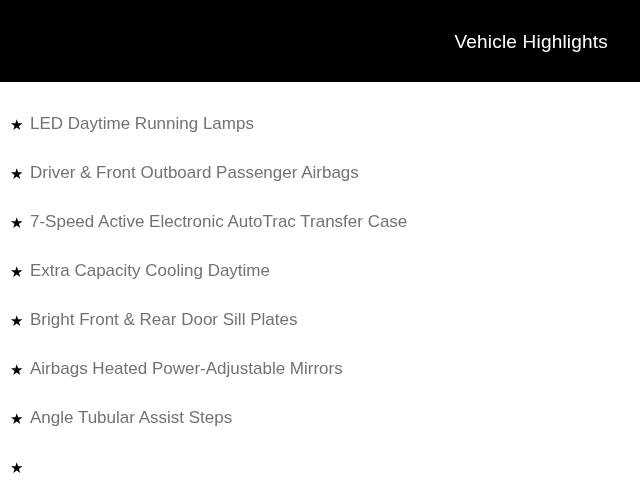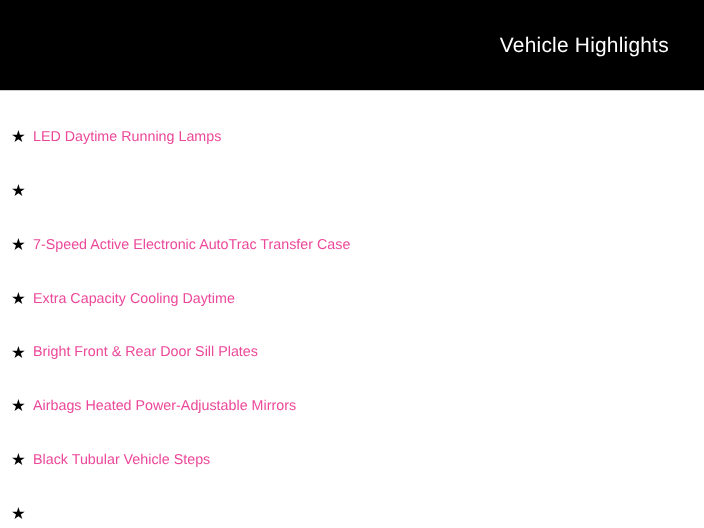--- a/index.html
+++ b/index.html
@@ -60,61 +60,62 @@
   }
   .bullet-icon {
     width: 20px;
     flex: 0 0 20px;
     color: #000000;
     font-size: 15px;
     line-height: 1;
     text-align: left;
   }
   .feature-label {
-    color: #ec4899;
-    font-size: 13px;
+    color: #737373;
+    font-size: 17px;
     line-height: 1.1;
     white-space: nowrap;
   }
 </style>
 </head>
 <body>
 
 <div class="page">
 
   <div class="header-bar">
     <div class="header-title">Vehicle Highlights</div>
   </div>
 
   <ul class="features">
     <li class="feature-item">
       <span class="bullet-icon">★</span>
       <span class="feature-label">LED Daytime Running Lamps</span>
     </li>
     <li class="feature-item">
       <span class="bullet-icon">★</span>
+      <span class="feature-label">Driver &amp; Front Outboard Passenger Airbags</span>
     </li>
     <li class="feature-item">
       <span class="bullet-icon">★</span>
       <span class="feature-label">7-Speed Active Electronic AutoTrac Transfer Case</span>
     </li>
     <li class="feature-item">
       <span class="bullet-icon">★</span>
       <span class="feature-label">Extra Capacity Cooling Daytime</span>
     </li>
     <li class="feature-item">
       <span class="bullet-icon">★</span>
       <span class="feature-label">Bright Front &amp; Rear Door Sill Plates</span>
     </li>
     <li class="feature-item">
       <span class="bullet-icon">★</span>
       <span class="feature-label">Airbags Heated Power-Adjustable Mirrors</span>
     </li>
     <li class="feature-item">
       <span class="bullet-icon">★</span>
-      <span class="feature-label">Black Tubular Vehicle Steps</span>
+      <span class="feature-label">Angle Tubular Assist Steps</span>
     </li>
     <li class="feature-item">
       <span class="bullet-icon">★</span>
     </li>
   </ul>
 
 </div>
 
 </body></html>

